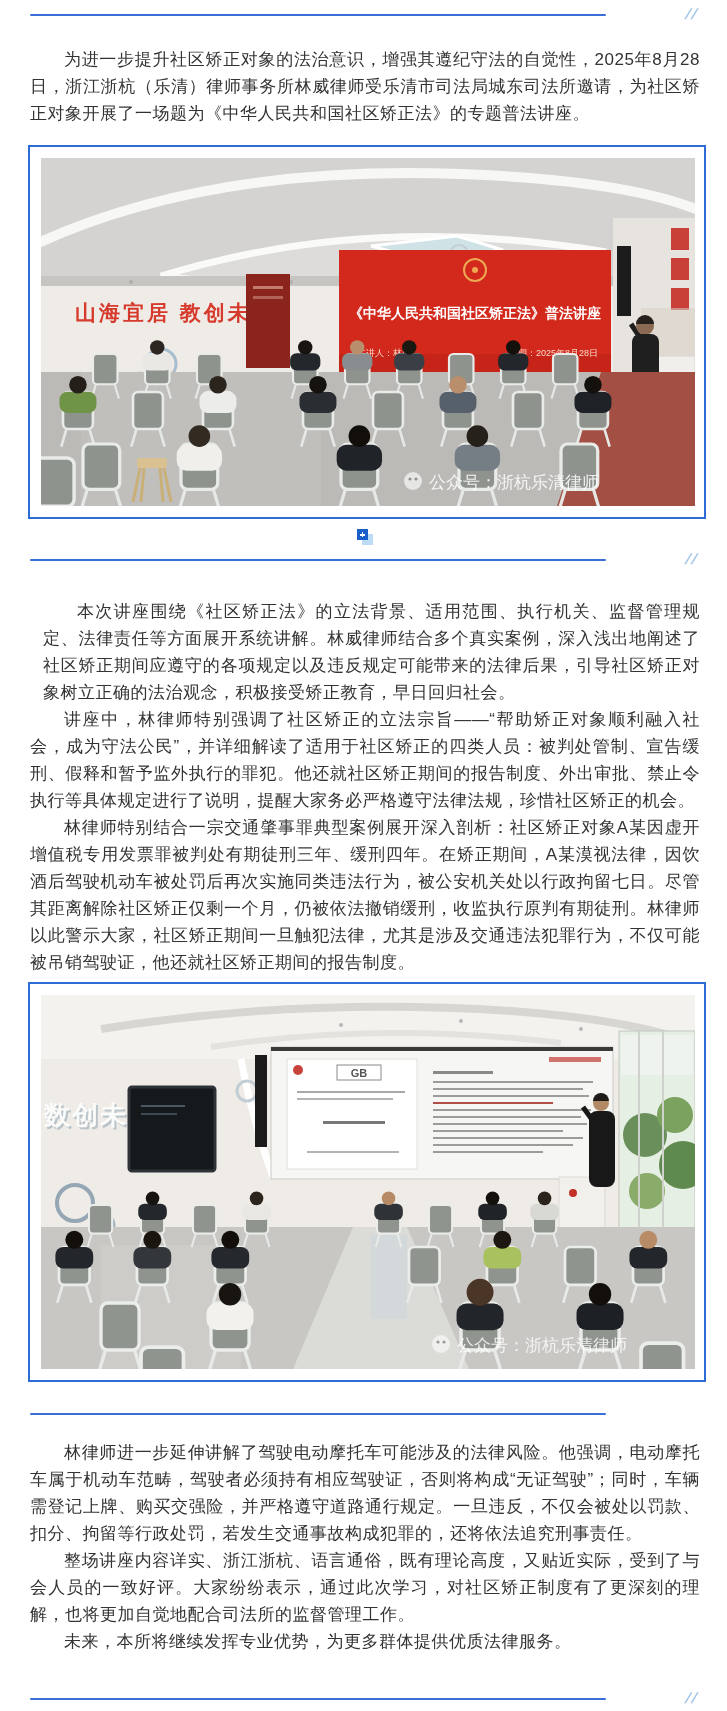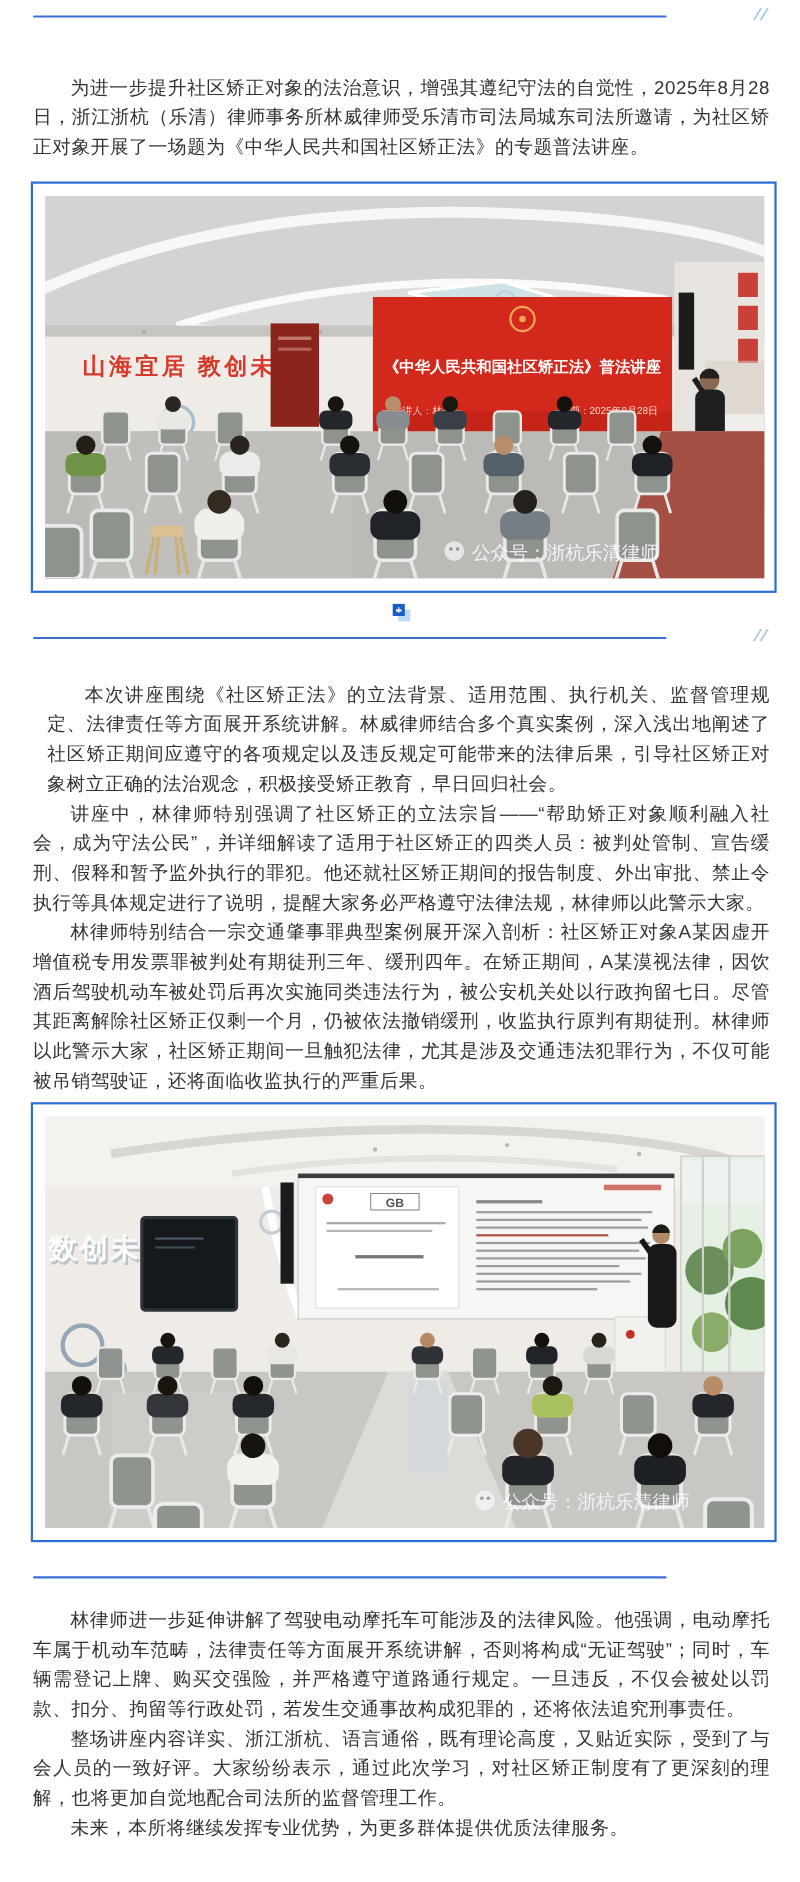--- a/index.html
+++ b/index.html
@@ -8,21 +8,21 @@
 
   
   .divider{position:relative;height:2px;}
   .d-line{width:576px;height:2px;background:#3b6fd8;border-radius:1px;}
   .slashes{position:absolute;right:2px;top:-9px;color:#a6c8e8;font-weight:bold;
            font-style:italic;font-size:15px;letter-spacing:2px;transform:skewX(-12deg);}
 
   
   .para{margin:0;font-size:17px;line-height:27px;color:#333;text-align:justify;
         text-indent:2em;letter-spacing:.5px;word-break:break-all;}
-  .p1{margin-top:50px;}
+  .p1{margin-top:30px;}
   .p-after-div{margin-top:37px;margin-left:13px;}
   .p5{margin-top:24px;}
 
   
   .photo-frame{margin:18px 0 0 -2px;width:678px;box-sizing:border-box;
                border:2px solid #2c6cd4;padding:11px;background:#fff;}
   .photo-frame.second{margin-top:6px;}
   .photo-frame svg{display:block;}
 
   
@@ -224,22 +224,22 @@
         </span>
     </div>
   </div>
 
   <div class="divider m-d2">
     <div class="d-line"></div>
     <span class="slashes">//</span>
   </div>
 
   <p class="para p-after-div">本次讲座围绕《社区矫正法》的立法背景、适用范围、执行机关、监督管理规定、法律责任等方面展开系统讲解。林威律师结合多个真实案例，深入浅出地阐述了社区矫正期间应遵守的各项规定以及违反规定可能带来的法律后果，引导社区矫正对象树立正确的法治观念，积极接受矫正教育，早日回归社会。</p>
-  <p class="para">讲座中，林律师特别强调了社区矫正的立法宗旨——“帮助矫正对象顺利融入社会，成为守法公民”，并详细解读了适用于社区矫正的四类人员：被判处管制、宣告缓刑、假释和暂予监外执行的罪犯。他还就社区矫正期间的报告制度、外出审批、禁止令执行等具体规定进行了说明，提醒大家务必严格遵守法律法规，林律师以此警示大家。</p>
-  <p class="para">林律师特别结合一宗交通肇事罪典型案例展开深入剖析：社区矫正对象A某因虚开增值税专用发票罪被判处有期徒刑三年、缓刑四年。在矫正期间，A某漠视法律，因饮酒后驾驶机动车被处罚后再次实施同类违法行为，被公安机关处以行政拘留七日。尽管其距离解除社区矫正仅剩一个月，仍被依法撤销缓刑，收监执行原判有期徒刑。林律师以此警示大家，社区矫正期间一旦触犯法律，尤其是涉及交通违法犯罪行为，不仅可能被吊销驾驶证，还将面临收监执行的严重后果。</p>
+  <p class="para">讲座中，林律师特别强调了社区矫正的立法宗旨——“帮助矫正对象顺利融入社会，成为守法公民”，并详细解读了适用于社区矫正的四类人员：被判处管制、宣告缓刑、假释和暂予监外执行的罪犯。他还就社区矫正期间的报告制度、外出审批、禁止令执行等具体规定进行了说明，提醒大家务必严格遵守法律法规，珍惜社区矫正的机会。</p>
+  <p class="para">林律师特别结合一宗交通肇事罪典型案例展开深入剖析：社区矫正对象A某因虚开增值税专用发票罪被判处有期徒刑三年、缓刑四年。在矫正期间，A某漠视法律，因饮酒后驾驶机动车被处罚后再次实施同类违法行为，被公安机关处以行政拘留七日。尽管其距离解除社区矫正仅剩一个月，仍被依法撤销缓刑，收监执行原判有期徒刑。林律师以此警示大家，社区矫正期间一旦触犯法律，尤其是涉及交通违法犯罪行为，不仅可能被吊销驾驶证，他还就社区矫正期间的报告制度。</p>
 
   <figure class="photo-frame second">
     <svg width="654" height="374" viewBox="0 0 654 374">
       <defs>
         <g id="ch2">
           <rect x="0" y="0" width="34" height="42" rx="6" fill="#90948f" stroke="#ebedea" stroke-width="3"></rect>
           <path d="M4,42 L-2,62 M30,42 L36,62" stroke="#e8eae7" stroke-width="3" fill="none"></path>
         </g>
       </defs>
 
@@ -414,21 +414,21 @@
         <circle cx="403" cy="347" r="1.6" fill="#8a8a8a"></circle>
         <text x="416" y="356" font-size="17" fill="#ffffff">公众号：浙杭乐清律师</text>
       </g>
     </svg>
   </figure>
 
   <div class="divider m-d3">
     <div class="d-line"></div>
   </div>
 
-  <p class="para p5">林律师进一步延伸讲解了驾驶电动摩托车可能涉及的法律风险。他强调，电动摩托车属于机动车范畴，法律责任等方面展开系统讲解，否则将构成“无证驾驶”；同时，车辆需登记上牌、购买交强险，并严格遵守道路通行规定。一旦违反，不仅会被处以罚款、扣分、拘留等行政处罚，若发生交通事故构成犯罪的，还将依法追究刑事责任。</p>
+  <p class="para p5">林律师进一步延伸讲解了驾驶电动摩托车可能涉及的法律风险。他强调，电动摩托车属于机动车范畴，驾驶者必须持有相应驾驶证，否则将构成“无证驾驶”；同时，车辆需登记上牌、购买交强险，并严格遵守道路通行规定。一旦违反，不仅会被处以罚款、扣分、拘留等行政处罚，若发生交通事故构成犯罪的，还将依法追究刑事责任。</p>
   <p class="para">整场讲座内容详实、浙江浙杭、语言通俗，既有理论高度，又贴近实际，受到了与会人员的一致好评。大家纷纷表示，通过此次学习，对社区矫正制度有了更深刻的理解，也将更加自觉地配合司法所的监督管理工作。</p>
   <p class="para">未来，本所将继续发挥专业优势，为更多群体提供优质法律服务。</p>
 
   <div class="divider m-d4">
     <div class="d-line"></div>
     <span class="slashes">//</span>
   </div>
 
 </div>
 

